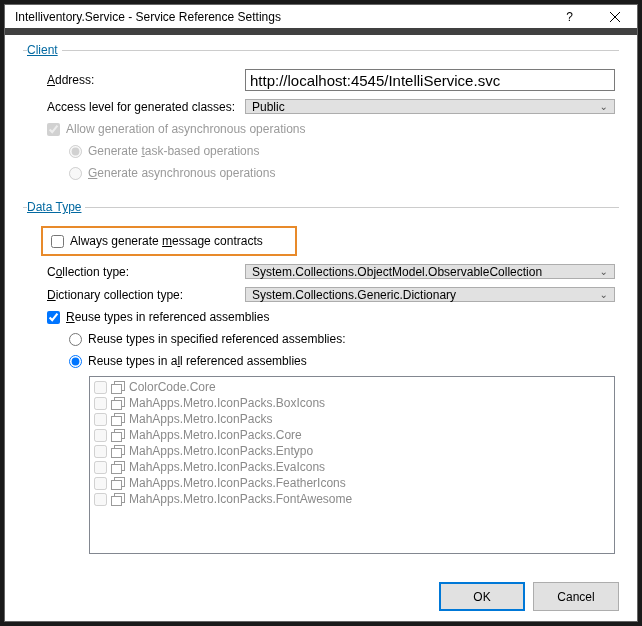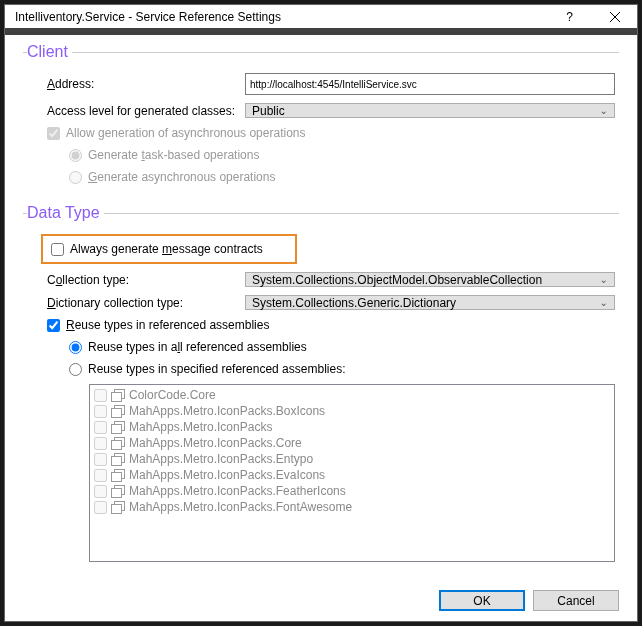--- a/index.html
+++ b/index.html
@@ -41,34 +41,34 @@
     padding: 8px 18px 6px 18px;
     display: flex;
     flex-direction: column;
   }
   fieldset {
     border: none;
     border-top: 1px solid #ccc;
     margin: 0 0 8px 0;
     padding: 12px 4px 4px 4px;
   }
-  legend { padding: 0 4px 0 0; color: #8b5cf6; font-size: 16px; }
+  legend { padding: 0 4px 0 0; color: #0369a1; font-size: 12px; text-decoration: underline; }
   .row {
     display: flex;
     align-items: center;
     margin-bottom: 8px;
   }
   .label-col { width: 218px; padding-left: 20px; }
   .label-col-narrow { width: 218px; padding-left: 20px; }
   .value-col { flex: 1; }
   input[type="text"] {
     width: 100%;
     border: 1px solid #7a7a7a;
     padding: 10px 4px;
-    font-size: 10px;
+    font-size: 15px;
     height: 17px;
   }
   .combo {
     width: 100%;
     border: 1px solid #adadad;
     background: #e1e1e1;
     padding: 2px 6px;
     font-size: 12px;
     height: 15px;
     display: flex;
@@ -133,21 +133,21 @@
   .stack-icon::before { top: 0; left: 3px; }
   .stack-icon::after { top: 3px; left: 0; }
   .footer {
     display: flex;
     justify-content: flex-end;
     gap: 8px;
     padding: 10px 18px 14px 18px;
   }
   .btn {
     width: 86px;
-    height: 21px;
+    height: 29px;
     background: #e1e1e1;
     border: 1px solid #adadad;
     display: flex;
     align-items: center;
     justify-content: center;
   }
   .btn.primary {
     border: 2px solid #0078d7;
     background: #e1e1e1;
   }
@@ -235,27 +235,27 @@
           </div>
         </div>
       </div>
 
       <div class="check-row">
         <input type="checkbox" checked="" style="">
         <span><span class="mn">R</span>euse types in referenced assemblies</span>
       </div>
 
       <div class="check-row indent2">
+        <input type="radio" name="reuse" style="">
+        <span>Reuse types in specified referenced assemblies:</span>
+      </div>
+
+      <div class="check-row indent2">
         <input type="radio" name="reuse" checked="" style="">
         <span>Reuse types in a<span class="mn">l</span>l referenced assemblies</span>
-      </div>
-
-      <div class="check-row indent2">
-        <input type="radio" name="reuse" style="">
-        <span>Reuse types in specified referenced assemblies:</span>
       </div>
 
       <div class="assembly-list">
       <div class="assembly-item">
             <input type="checkbox" disabled="" style="">
             <span class="stack-icon"></span>
             <span>ColorCode.Core</span>
           </div>
           <div class="assembly-item">
             <input type="checkbox" disabled="" style="">

